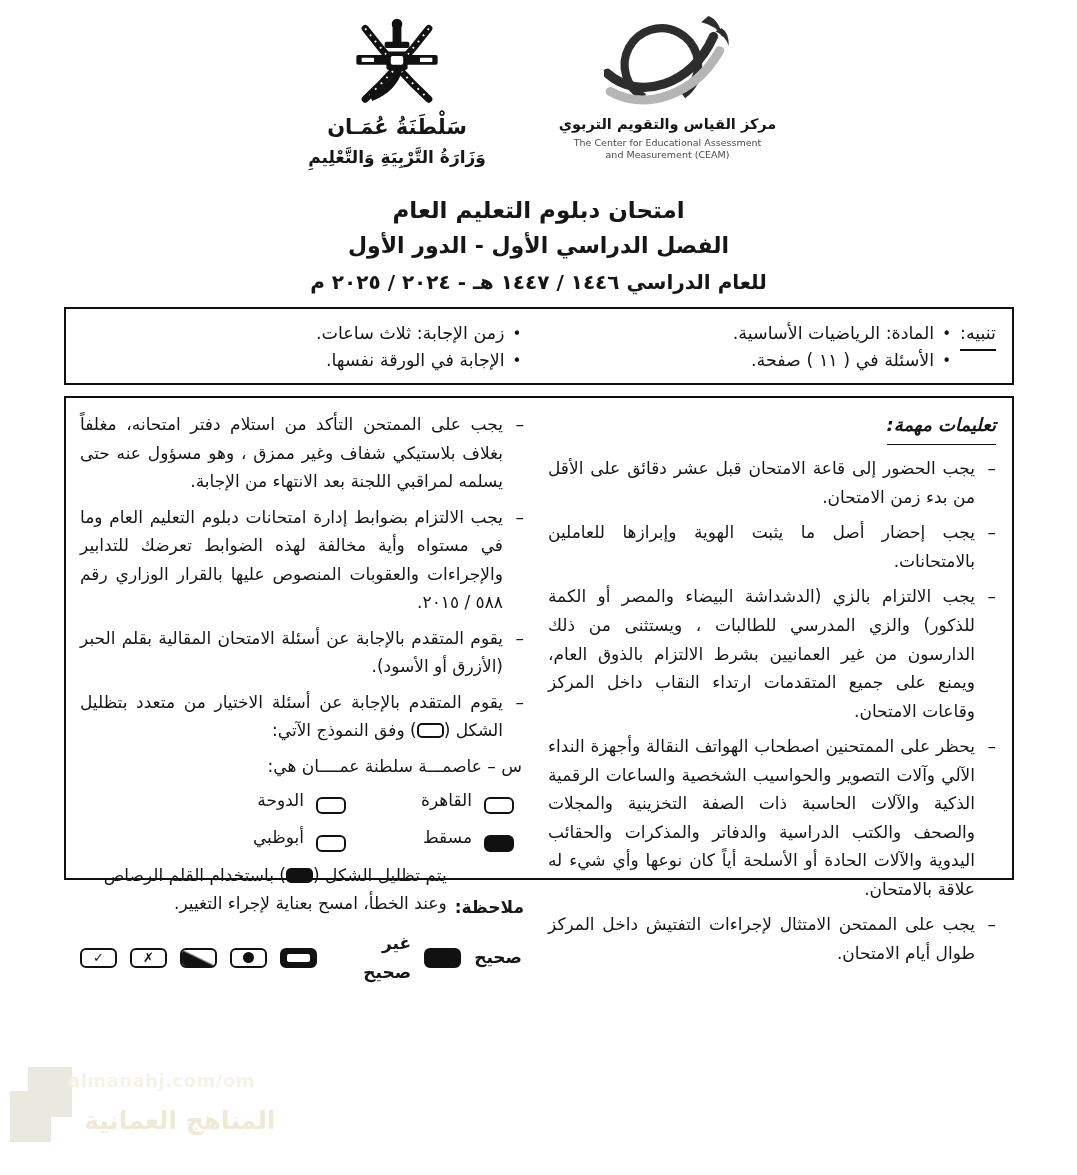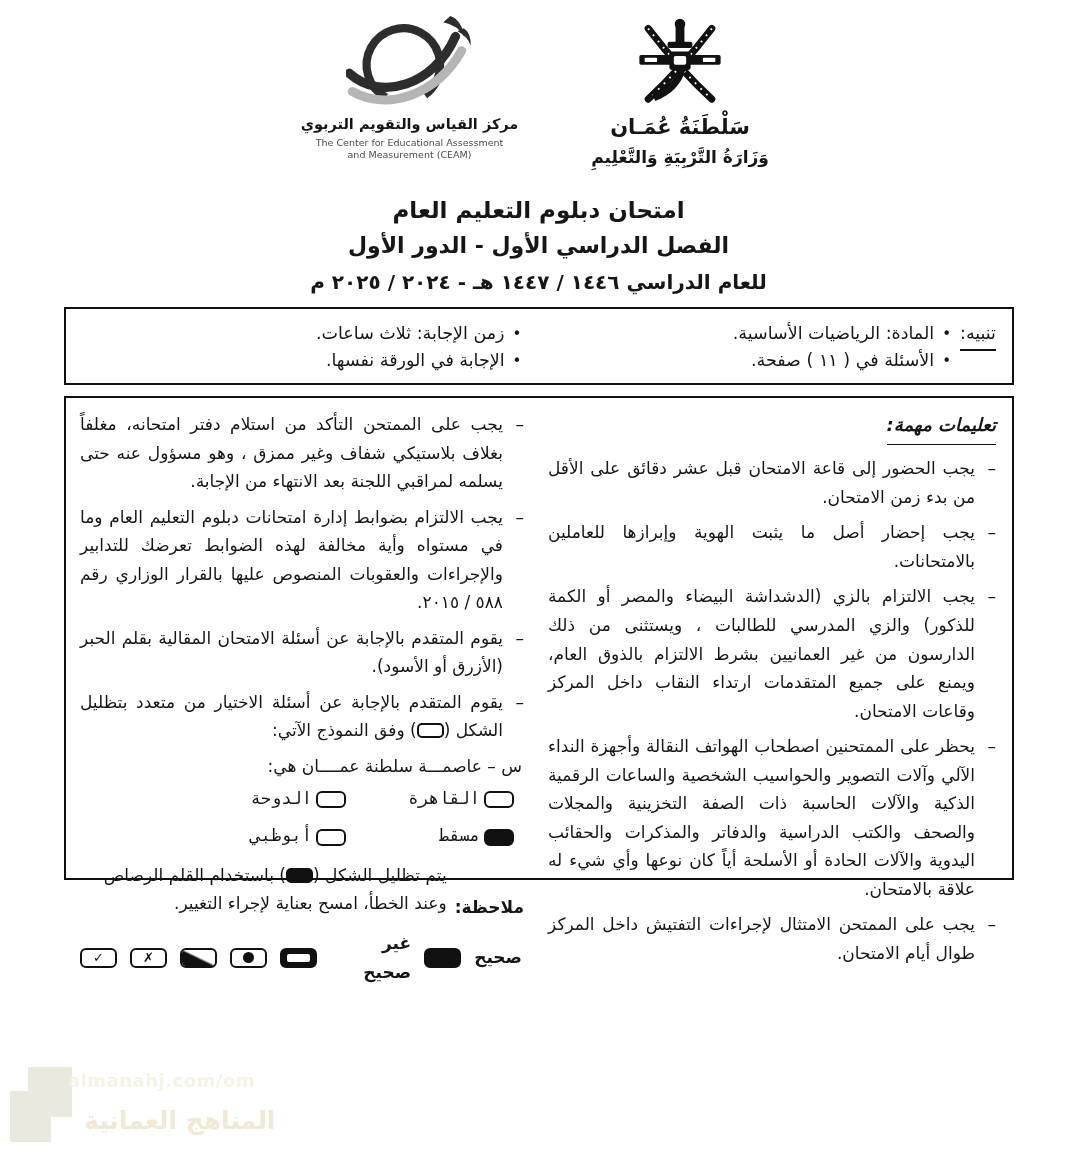--- a/index.html
+++ b/index.html
@@ -44,21 +44,21 @@
   .instr-heading{font-weight:bold;font-size:18px;margin-bottom:9px;display:inline-block;border-bottom:1.8px solid #101010;padding-bottom:4px;font-style:italic;}
   .item{display:flex;gap:8px;margin-bottom:7px;text-align:justify;}
   .dash{flex:0 0 13px;}
   .itext{flex:1;min-width:0;}
   
   .inline-box{display:inline-block;width:27px;height:15px;border:2px solid #111;border-radius:5px;vertical-align:-2px;background:#fff;box-sizing:border-box;}
   .inline-box.filled{background:#111;}
   
   .example-q{margin:1px 2px 5px 0;}
   .options{display:grid;grid-template-columns:168px 168px;row-gap:9px;justify-content:start;padding-right:10px;margin-bottom:9px;}
-  .option{display:flex;align-items:center;gap:4px;font-family:Liberation Mono, monospace;}
+  .option{display:flex;align-items:flex-end;gap:12px;}
   .bubble{display:inline-block;width:30px;height:17px;border:2px solid #111;border-radius:6px;background:#fff;box-sizing:border-box;flex:0 0 auto;}
   .bubble.filled{background:#111;}
   
   .note{display:flex;gap:8px;margin-bottom:8px;}
   .note-label{font-weight:bold;white-space:nowrap;margin-top:32px;}
   .note-text{flex:1;}
   
   .legend{display:flex;align-items:center;gap:13px;font-weight:bold;padding-right:2px;}
   .legend .gap-l{margin-left:3px;}
   .shape{display:inline-block;width:37px;height:20px;border:2.5px solid #111;border-radius:6px;box-sizing:border-box;position:relative;background:#fff;flex:0 0 auto;}
@@ -75,37 +75,20 @@
   .watermark{position:absolute;left:0;top:1062px;width:340px;height:110px;pointer-events:none;direction:ltr;text-align:right;}
   .wm-block1{position:absolute;left:28px;top:5px;width:44px;height:50px;background:#e9e9df;}
   .wm-block2{position:absolute;left:10px;top:29px;width:41px;height:51px;background:#e9e9df;}
   .wm-url{position:absolute;left:68px;top:8px;font-size:18px;letter-spacing:.5px;color:#f5f2e6;font-weight:bold;}
   .wm-ar{position:absolute;left:84px;top:44px;font-size:25px;font-weight:bold;color:#efe9d6;direction:rtl;}
 </style>
 </head>
 <body>
 
 <div class="header">
-  <div class="logo-block ceam">
-    <span>
-      <svg width="128" height="94" viewBox="0 0 125 92">
-        <circle cx="56" cy="48" r="36" fill="none" stroke="#2d2d2d" stroke-width="8" stroke-dasharray="186 40" transform="rotate(118 56 48)"></circle>
-        <path d="M6 74 C 40 93, 88 78, 113 34" fill="none" stroke="#b5b5b5" stroke-width="9" stroke-linecap="round"></path>
-        <path d="M3 56 C 34 84, 86 68, 107 20" fill="none" stroke="#2d2d2d" stroke-width="9" stroke-linecap="round"></path>
-        <path d="M95 6 q 15 3 21 15 q -3 -17 -14 -21 z" fill="#2d2d2d"></path>
-        <path d="M109 15 q 10 5 13 14 q 0 -13 -7 -17 z" fill="#2d2d2d"></path>
-      </svg>
-    </span>
-    <div class="ceam-ar">مركز القياس والتقويم التربوي</div>
-    <div class="ceam-en">
-      <span>The Center for Educational Assessment</span><br>
-      <span>and Measurement (CEAM)</span>
-    </div>
-  </div>
-
   <div class="logo-block ministry">
     <span>
       <svg width="106" height="93" viewBox="0 0 120 105">
         <g stroke="#111" stroke-width="8" stroke-linecap="round" fill="none">
           <path d="M24 14 C 44 40, 70 70, 96 94"></path>
           <path d="M96 14 C 76 40, 50 70, 24 94"></path>
         </g>
         <g stroke="#fff" stroke-width="2.2" stroke-dasharray="2 7" fill="none">
           <path d="M24 14 C 44 40, 70 70, 96 94"></path>
           <path d="M96 14 C 76 40, 50 70, 24 94"></path>
@@ -119,20 +102,37 @@
         <rect x="55" y="8" width="10" height="26" rx="3" fill="#111"></rect>
         <rect x="46" y="29" width="28" height="7" rx="2" fill="#111"></rect>
         <rect x="48" y="40" width="24" height="21" rx="3" fill="#111"></rect>
         <rect x="53" y="45" width="14" height="10" rx="2" fill="#fff"></rect>
         <path d="M66 61 C 62 77, 50 89, 32 96 L 28 87 C 44 81, 54 73, 58 61 Z" fill="#111"></path>
       </svg>
     </span>
     <div class="min-country">سَلْطَنَةُ عُمَـان</div>
     <div class="min-name">وَزَارَةُ التَّرْبِيَةِ وَالتَّعْلِيمِ</div>
   </div>
+
+  <div class="logo-block ceam">
+    <span>
+      <svg width="128" height="94" viewBox="0 0 125 92">
+        <circle cx="56" cy="48" r="36" fill="none" stroke="#2d2d2d" stroke-width="8" stroke-dasharray="186 40" transform="rotate(118 56 48)"></circle>
+        <path d="M6 74 C 40 93, 88 78, 113 34" fill="none" stroke="#b5b5b5" stroke-width="9" stroke-linecap="round"></path>
+        <path d="M3 56 C 34 84, 86 68, 107 20" fill="none" stroke="#2d2d2d" stroke-width="9" stroke-linecap="round"></path>
+        <path d="M95 6 q 15 3 21 15 q -3 -17 -14 -21 z" fill="#2d2d2d"></path>
+        <path d="M109 15 q 10 5 13 14 q 0 -13 -7 -17 z" fill="#2d2d2d"></path>
+      </svg>
+    </span>
+    <div class="ceam-ar">مركز القياس والتقويم التربوي</div>
+    <div class="ceam-en">
+      <span>The Center for Educational Assessment</span><br>
+      <span>and Measurement (CEAM)</span>
+    </div>
+  </div>
 </div>
 
 <div class="titles">
   <div class="title-1">امتحان دبلوم التعليم العام</div>
   <div class="title-2">الفصل الدراسي الأول - الدور الأول</div>
   <div class="title-3">للعام الدراسي ١٤٤٦ / ١٤٤٧ هـ - ٢٠٢٤ / ٢٠٢٥ م</div>
 </div>
 
 <div class="notice-box">
   <div class="notice-right">

